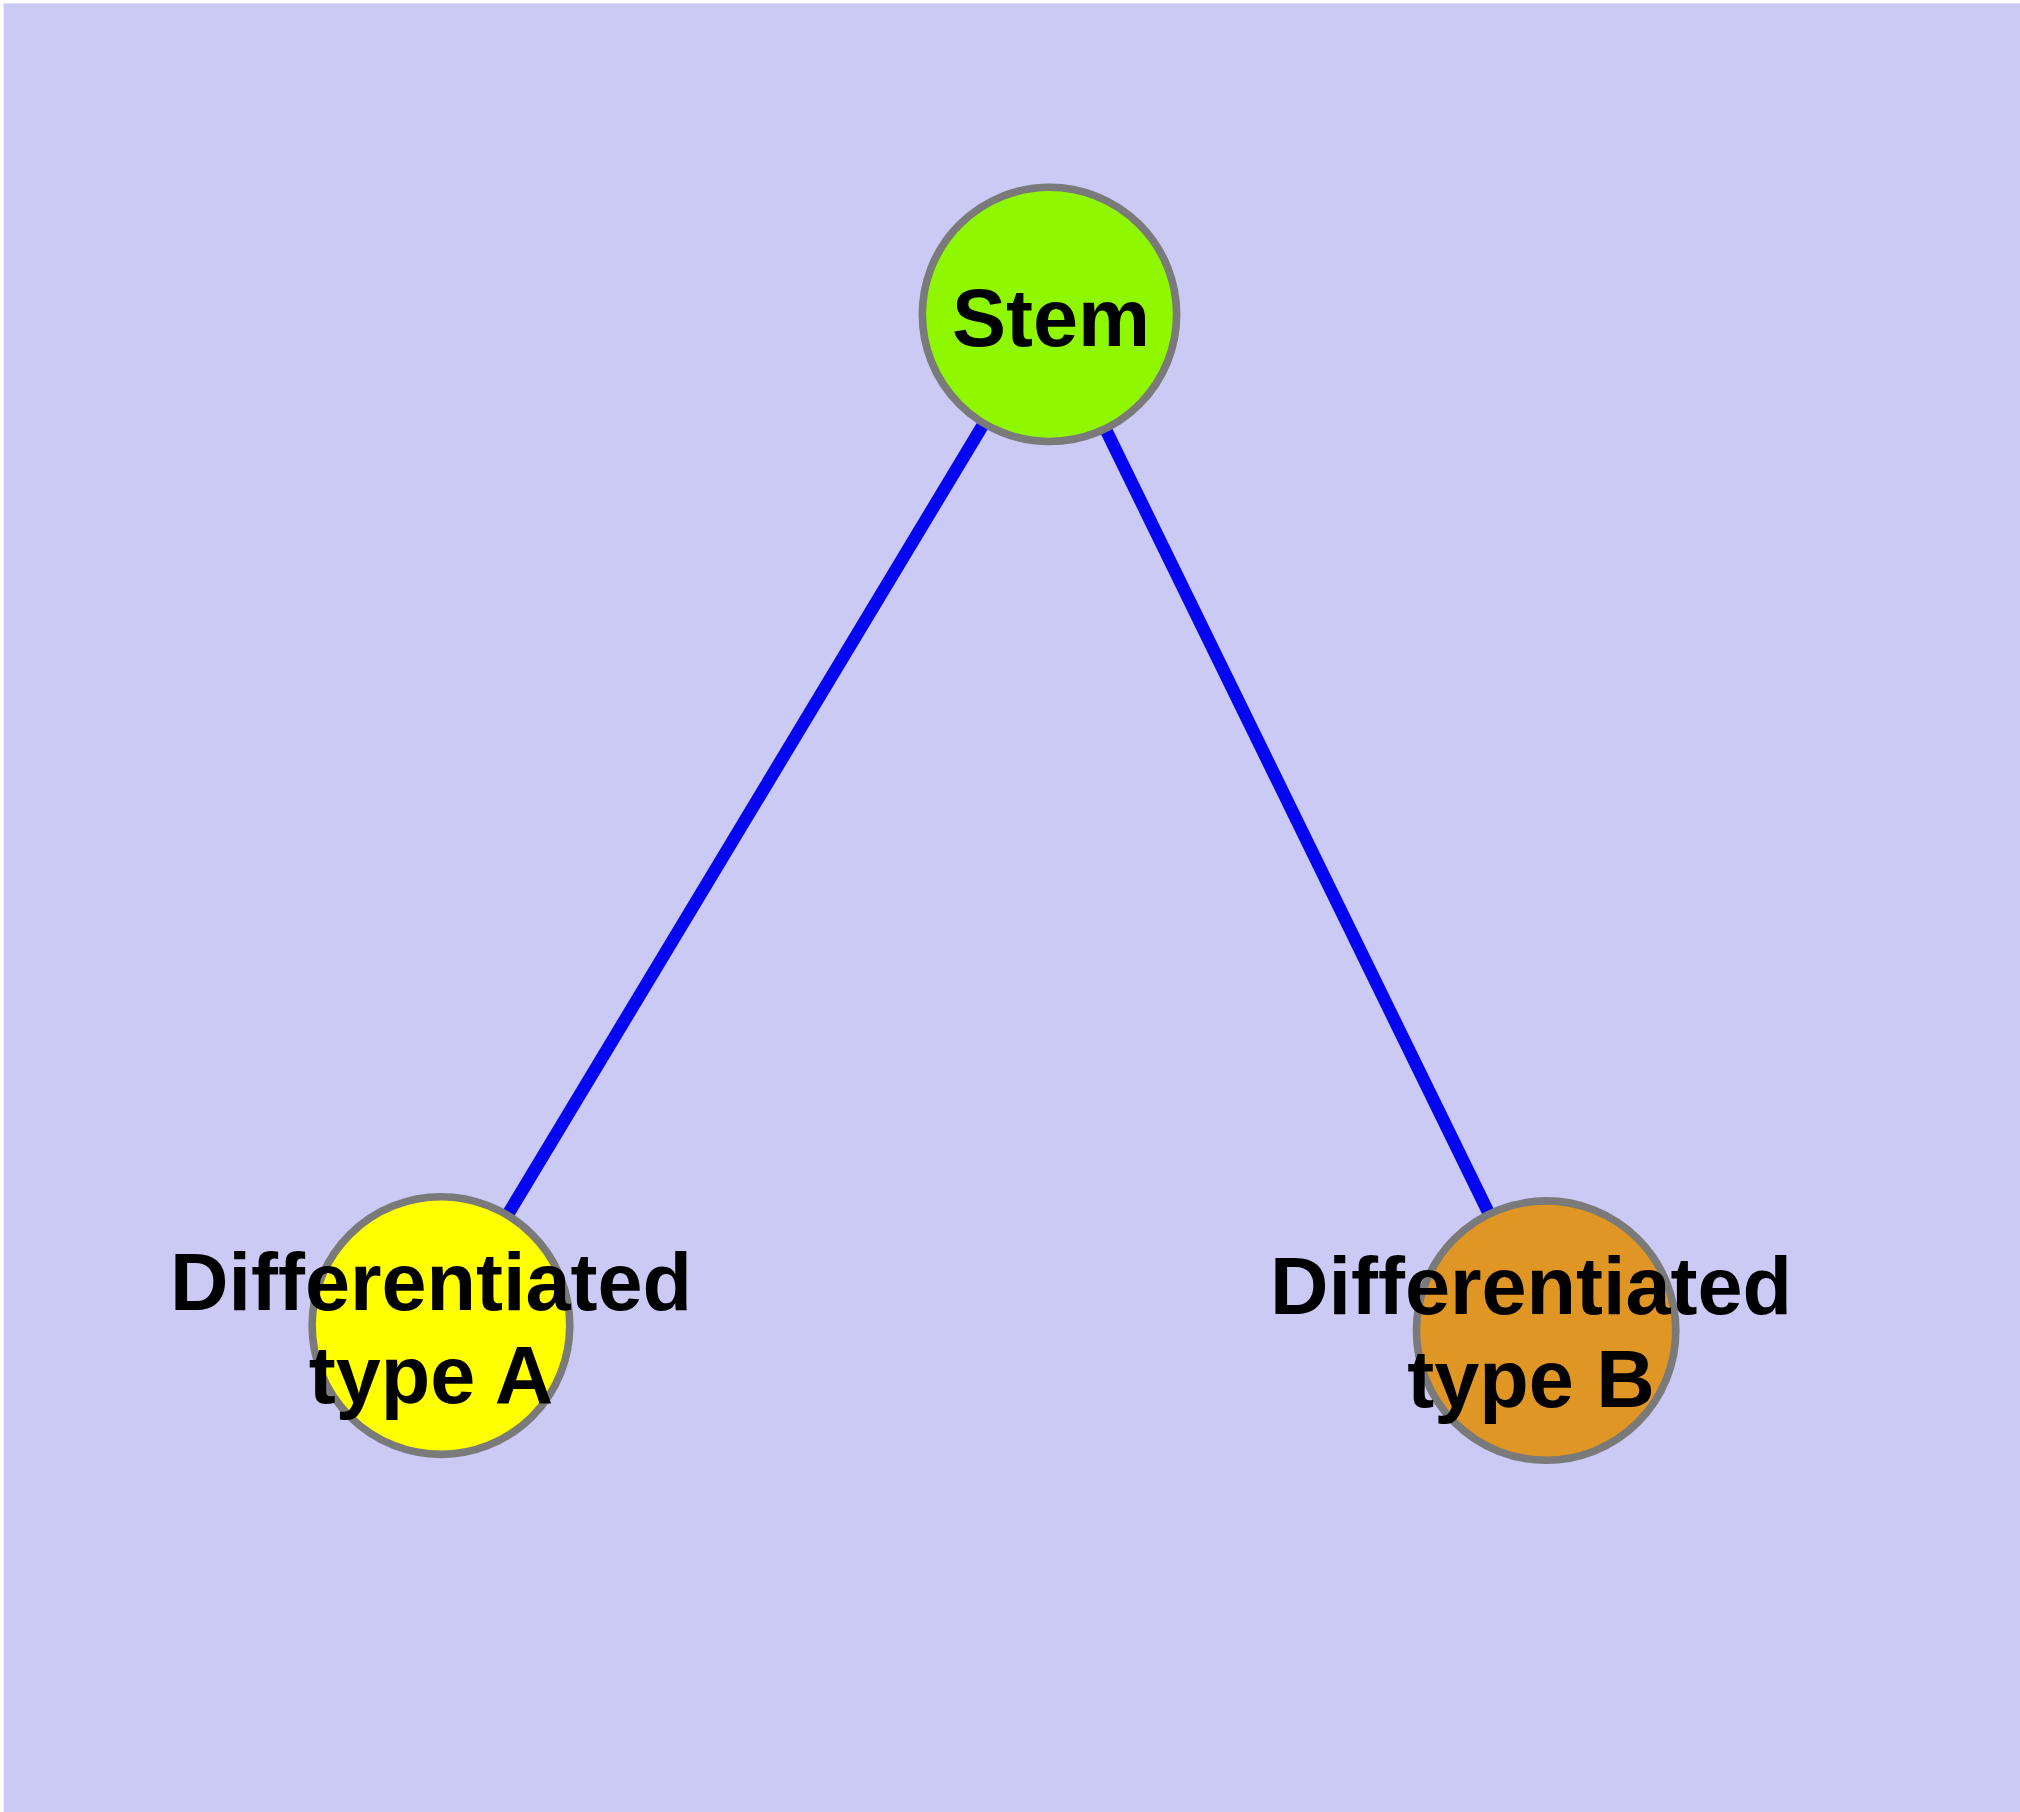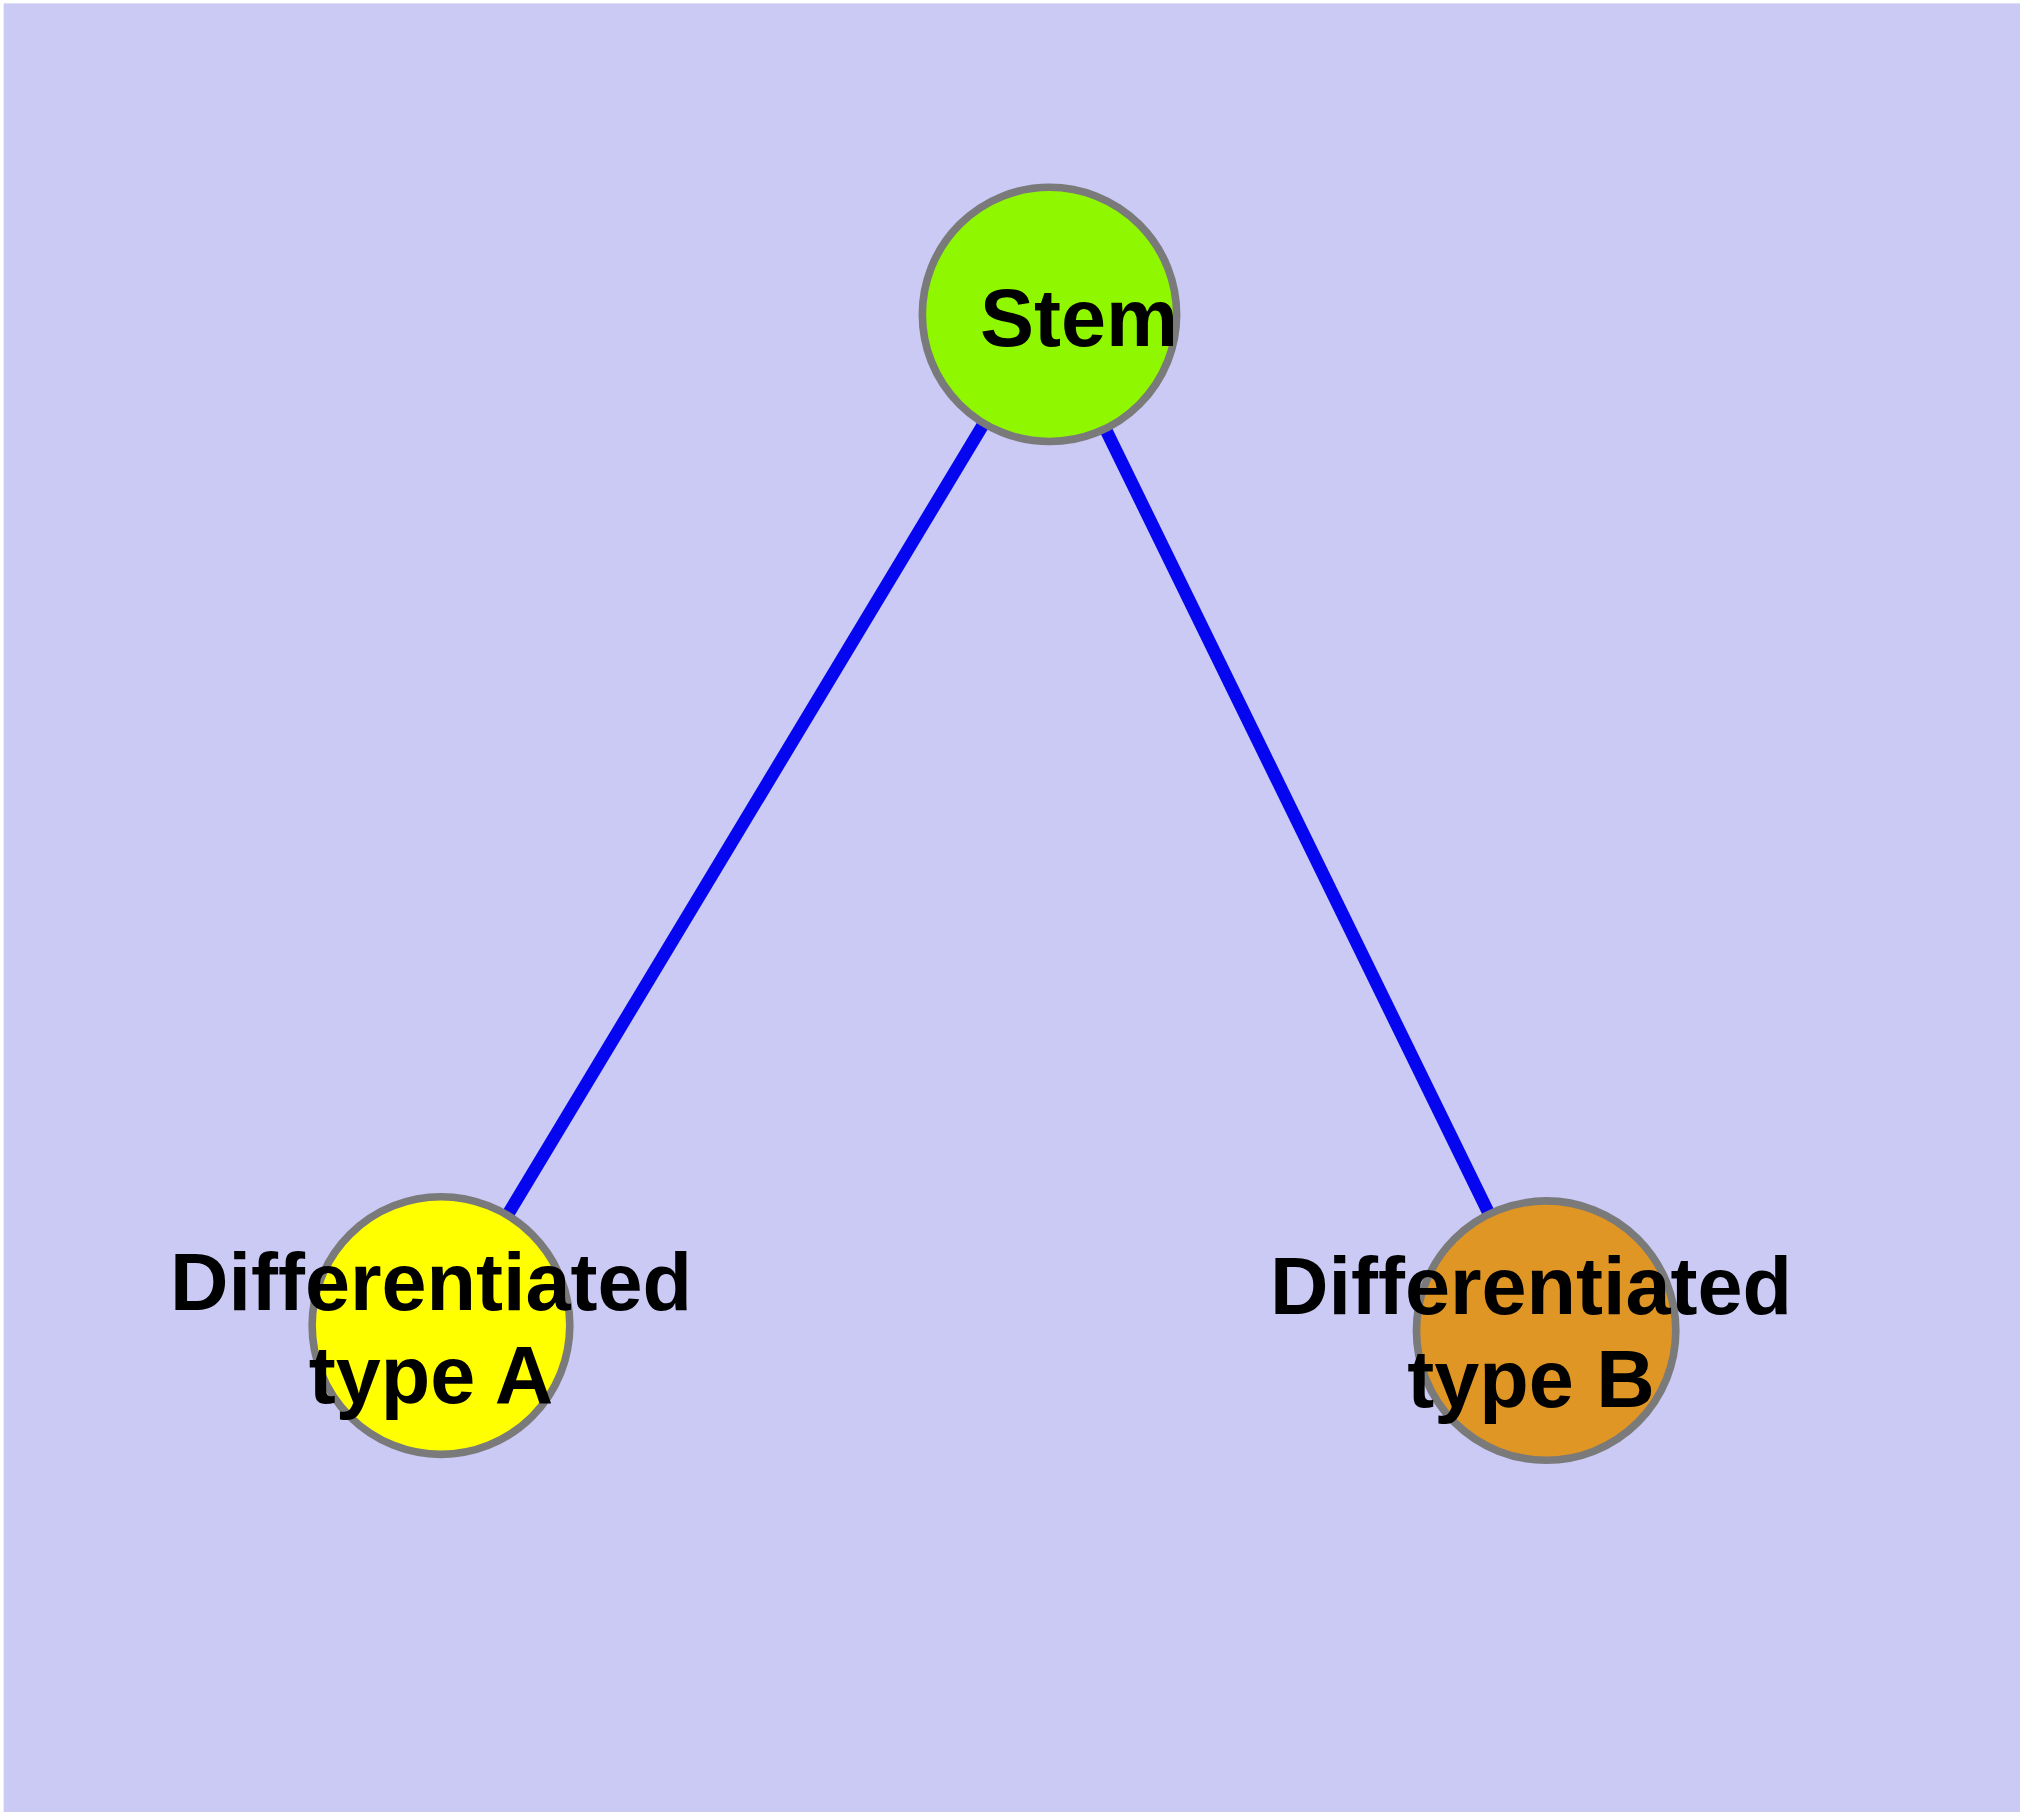--- a/index.html
+++ b/index.html
@@ -25,21 +25,21 @@
     position: absolute;
     transform: translate(-50%, -50%);
     font-weight: bold;
     font-size: 81px;
     line-height: 93px;
     white-space: pre-line;
     text-align: center;
     color: #000000;
     pointer-events: none;
   }
-  #label-stem  { left: 1051px; top: 318px; margin-left: 28px; }
+  #label-stem  { left: 1051px; top: 318px; }
   #label-type-a { left: 431px;  top: 1329px; }
   #label-type-b { left: 1531px; top: 1333px; }
 </style>
 </head>
 <body>
 
 <div id="canvas">
 
   <svg id="graph-svg" width="2021" height="1812" viewBox="0 0 2384 2138" xmlns="http://www.w3.org/2000/svg">
 

